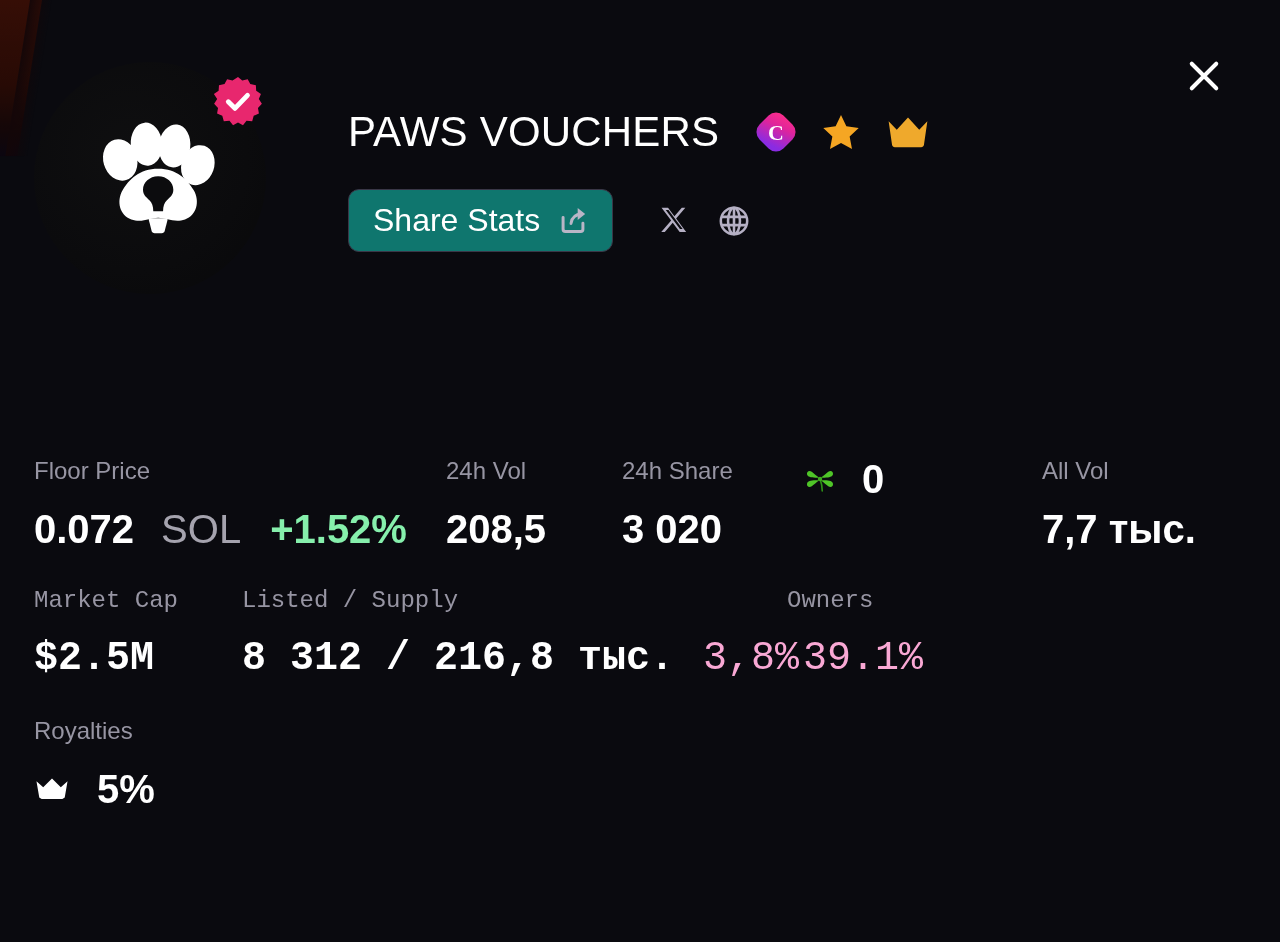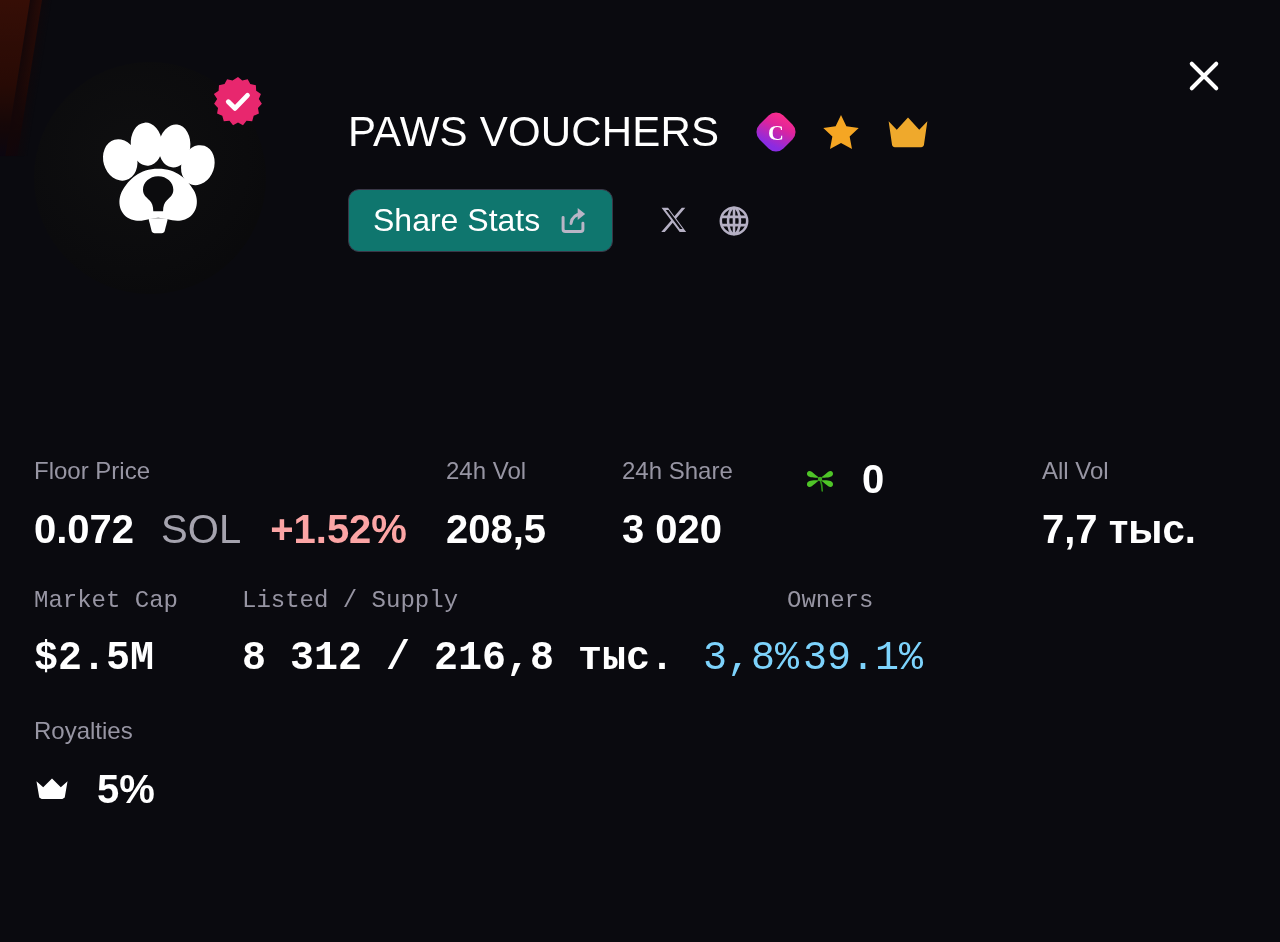--- a/index.html
+++ b/index.html
@@ -181,26 +181,26 @@
     display: flex;
     align-items: center;
     gap: 13px;
   }
   .unit {
     color: #a5a3ae;
     font-weight: 400;
     margin-left: 14px;
   }
   .change-up {
-    color: #fca5a5;
+    color: #86efac;
     font-weight: 700;
     margin-left: 16px;
   }
   .sub-pct {
-    color: #7dd3fc;
+    color: #f9a8d4;
     font-weight: 400;
     margin-left: 16px;
   }
   .clover-ico { width: 30px; height: 30px; margin-right: 14px; display: block; }
   .crown-royalty { width: 36px; height: 26px; margin-right: 14px; display: block; }
 
   
   .col-floor    { width: 412px; }
   .col-24hvol   { width: 176px; }
   .col-24hsales { width: 183px; }

